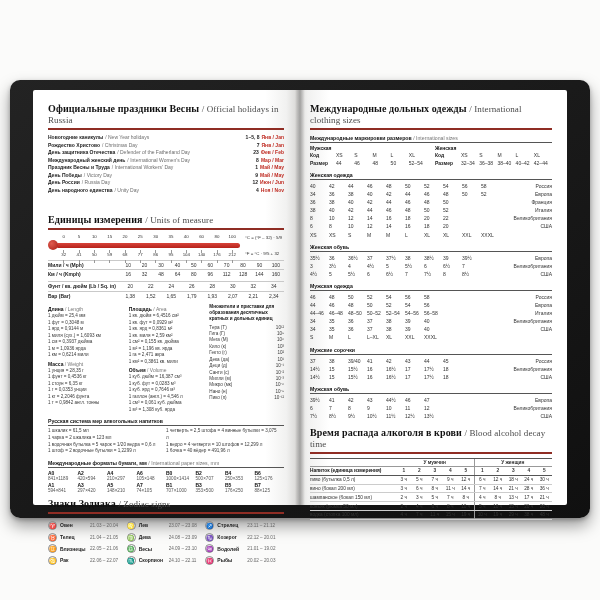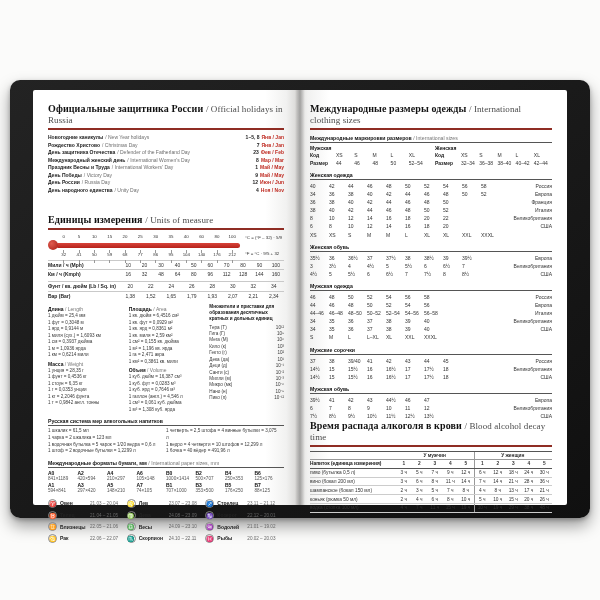--- a/index.html
+++ b/index.html
@@ -109,21 +109,21 @@
 </style>
 </head>
 <body>
 
 <div class="book">
   <div class="pages">
 
     <div class="page left">
 
       <div class="main-title">
-        <span>Официальные защитника России</span>
+        <span>Официальные праздники Весны</span>
         <span class="en">/ Official holidays in Russia</span>
       </div>
       <div>
 
           <div class="hrow">
             <span class="hname">Новогодние каникулы</span>
             <span class="hname-en">/ New Year holidays</span>
             <span class="hdate">1–5, 8</span>
             <span class="hmonth">Янв / Jan</span>
           </div>
@@ -551,20 +551,24 @@
             <div class="paper-code">B5</div>
             <div class="paper-dim">176×250</div>
           </div>
 
           <div class="paper-cell">
             <div class="paper-code">B7</div>
             <div class="paper-dim">88×125</div>
           </div>
         </div>
 
+      <div class="main-title" style="margin-top:5px;">
+        <span>Знаки Зодиака</span>
+        <span class="en">/ Zodiac signs</span>
+      </div>
       <div class="zodiac-cols">
         <div class="zodiac-col">
 
             <div class="z-item">
               <span class="z-glyph">♈</span>
               <span class="z-name">Овен</span>
               <span class="z-dates">21.03 – 20.04</span>
             </div>
 
             <div class="z-item">
@@ -636,21 +640,21 @@
               <span class="z-name">Рыбы</span>
               <span class="z-dates">20.02 – 20.03</span>
             </div>
           </div>
       </div>
     </div>
 
     <div class="page right">
 
       <div class="main-title">
-        <span>Международные размеры одежды</span>
+        <span>Международные дольных одежды</span>
         <span class="en">/ International clothing sizes</span>
       </div>
 
       <div class="sub-title">
         <span>Международные маркировки размеров</span>
         <span class="en">/ International sizes</span>
       </div>
       <div class="mark-table">
         <div class="mark-half">
           <div class="mark-head">Мужская</div>
@@ -1060,21 +1064,21 @@
                   <span class="cell">11½</span>
                   <span class="cell">12½</span>
                   <span class="cell">13½</span>
                 </span>
                   <span class="region">США</span>
                 </div>
               </div>
           </section>
         </div>
 
-      <div class="main-title" style="">
+      <div class="main-title" style="margin-top:7px;">
         <span>Время распада алкоголя в крови</span>
         <span class="en">/ Blood alcohol decay time</span>
       </div>
       <div class="al-table">
         <div class="al-head1">
           <span class="al-label"></span>
           <span class="al-g">У мужчин</span>
           <span class="al-g al-wgroup">У женщин</span>
         </div>
         <div class="al-head2">

